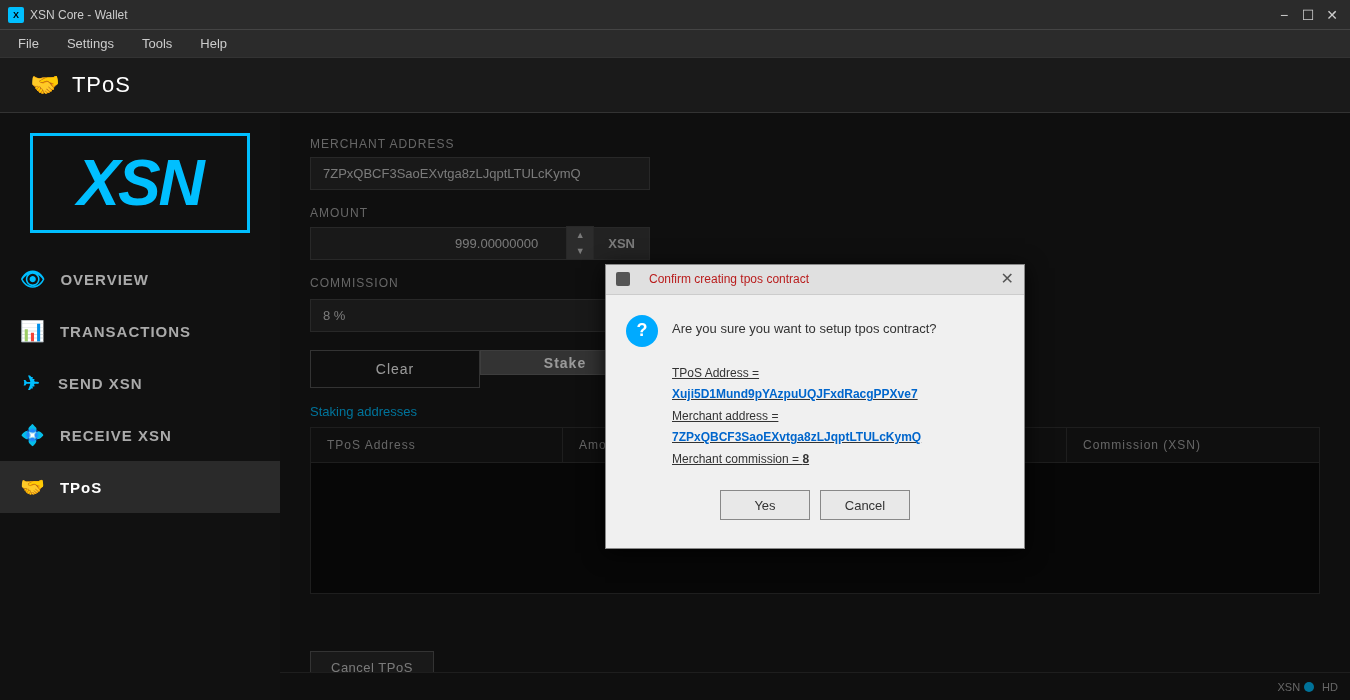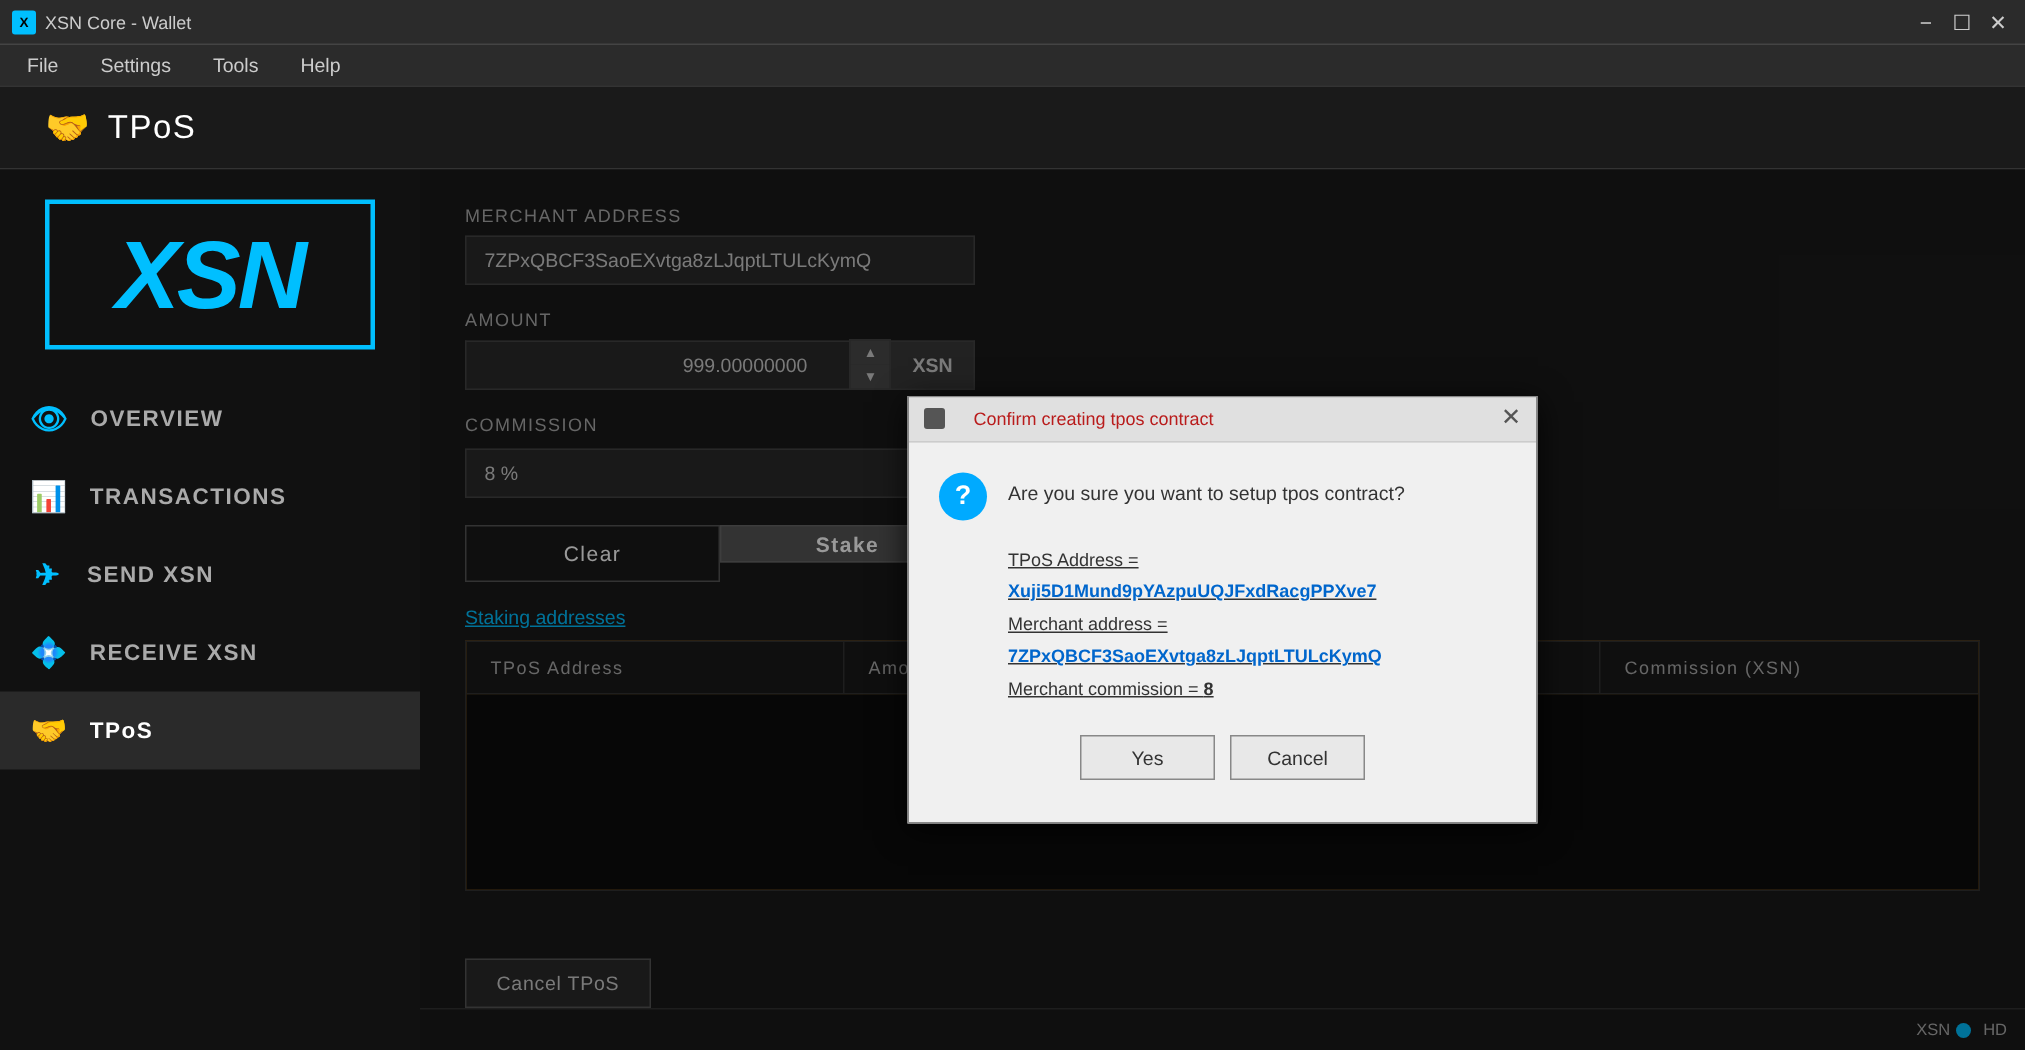--- a/index.html
+++ b/index.html
@@ -273,21 +273,20 @@
       font-weight: 600;
       letter-spacing: 1px;
     }
 
     
     .staking-label {
       color: #00bfff;
       font-size: 13px;
       margin-top: 16px;
       margin-bottom: 8px;
-      text-decoration: underline;
       cursor: pointer;
     }
     .table-wrapper {
       border: 1px solid #333;
       background: #a16207;
     }
     .table-header {
       display: grid;
       grid-template-columns: 1fr 1fr 1fr 1fr;
       background: #1a1a1a;
@@ -302,21 +301,21 @@
       font-weight: 400;
     }
     .th:last-child { border-right: none; }
     .table-body {
       height: 130px;
       background: #0d0d0d;
     }
 
     .cancel-tpos-btn {
       position: absolute;
-      bottom: 28px;
+      bottom: 16px;
       left: 30px;
       padding: 8px 20px;
       background: #2a2a2a;
       border: 1px solid #555;
       color: #ccc;
       font-size: 13px;
       cursor: pointer;
       letter-spacing: 0.5px;
     }
 

